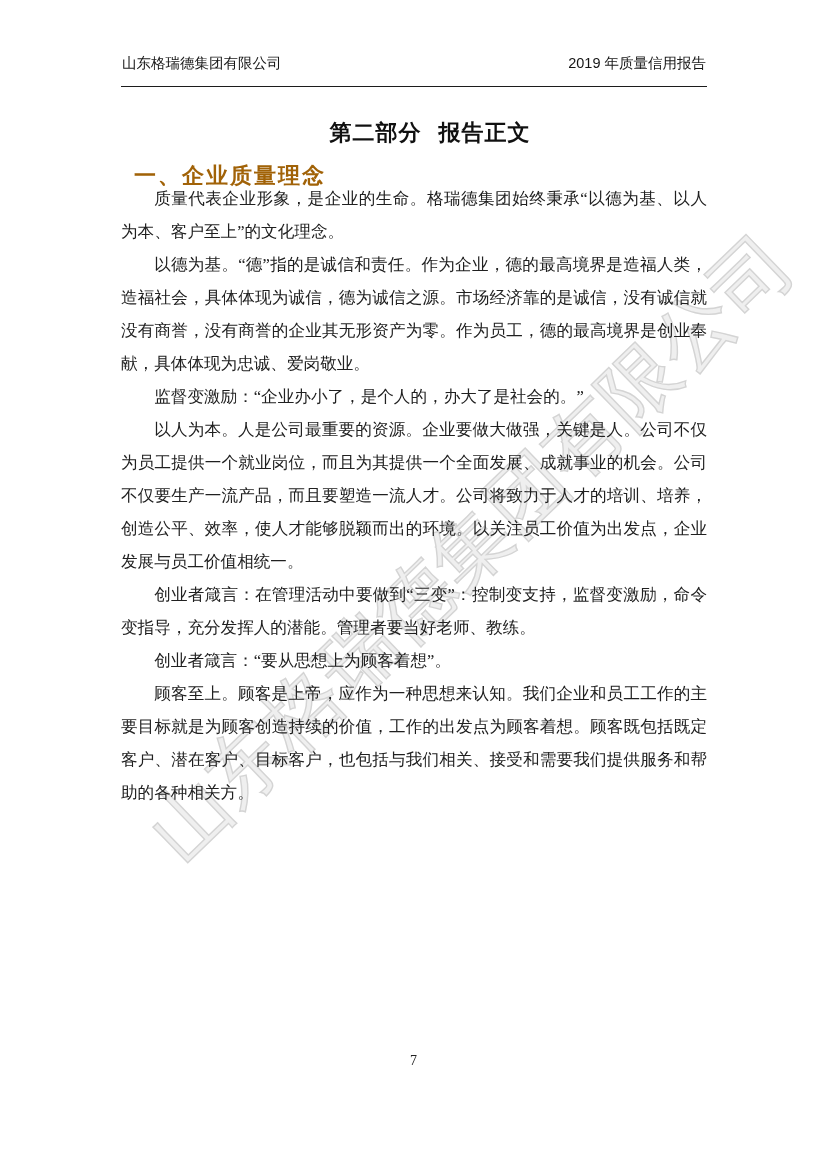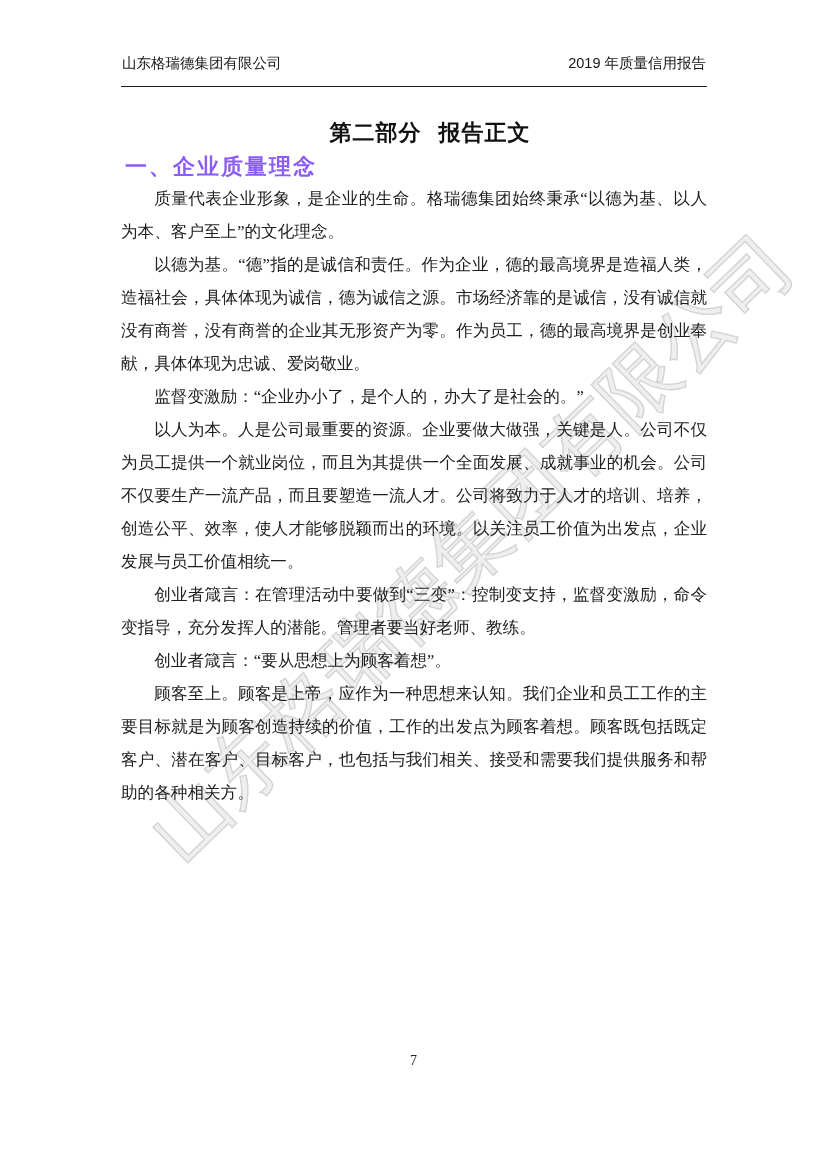--- a/index.html
+++ b/index.html
@@ -56,26 +56,26 @@
     font-size: 22px;
     letter-spacing: 1px;
     word-spacing: 10px;
     color: #101010;
     z-index: 1;
   }
 
   .section-heading {
     position: absolute;
     left: 121px; top: 148px;
-    margin: 4px;
+    margin: 13px;
     font-family: "Liberation Sans", sans-serif;
     font-weight: 700;
     font-size: 22px;
     letter-spacing: 2px;
-    color: #8b5cf6;
+    color: #a16207;
     z-index: 1;
   }
 
   .body-text {
     position: absolute;
     left: 121px; top: 182px; width: 586px;
     font-family: "Liberation Serif", serif;
     font-size: 16.6px;
     line-height: 33px;
     text-align: justify;

